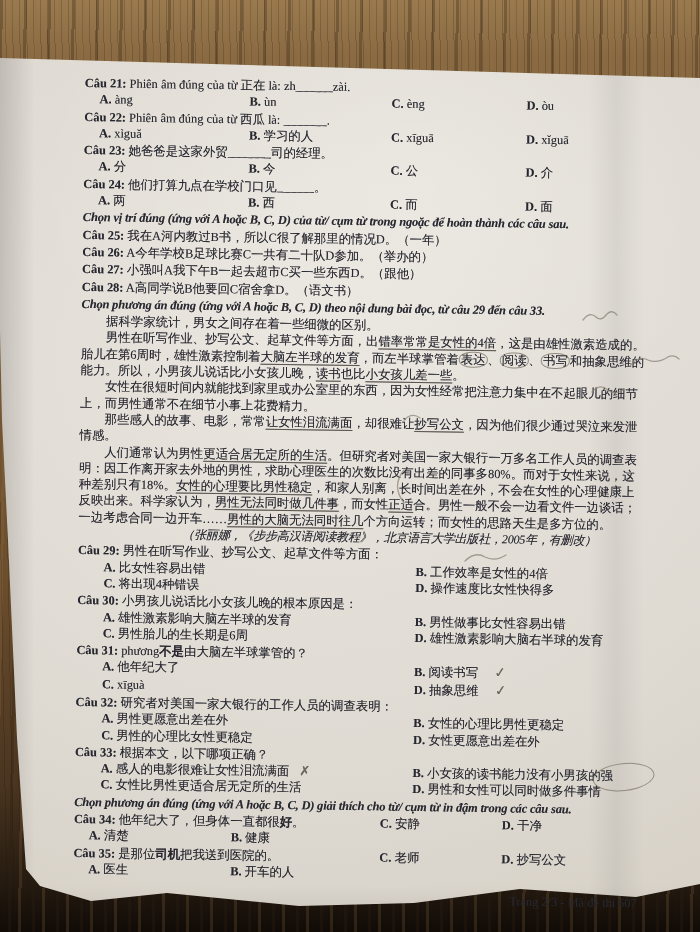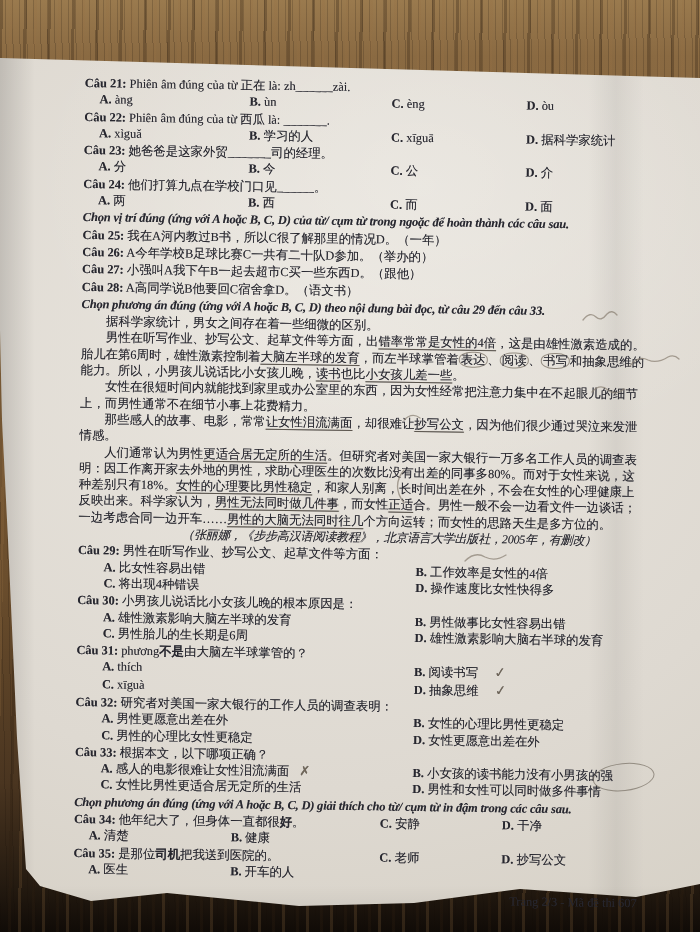--- a/index.html
+++ b/index.html
@@ -63,21 +63,21 @@
         <span class="opt"><span class="b">D.</span> <span>òu</span></span>
       </div>
     </div>
 
     <div class="q">
       <div class="stem"><span class="ql">Câu 22:</span> <span>Phiên âm đúng của từ 西瓜 là: _______.</span></div>
       <div class="opts4">
         <span class="opt"><span class="b">A.</span> <span>xìguǎ</span></span>
         <span class="opt"><span class="b">B.</span> <span>学习的人</span></span>
         <span class="opt"><span class="b">C.</span> <span>xīguā</span></span>
-        <span class="opt"><span class="b">D.</span> <span>据科学家统计</span></span>
+        <span class="opt"><span class="b">D.</span> <span>xǐguā</span></span>
       </div>
     </div>
 
     <div class="q">
       <div class="stem"><span class="ql">Câu 23:</span> <span>她爸爸是这家外贸_______司的经理。</span></div>
       <div class="opts4">
         <span class="opt"><span class="b">A.</span> <span>分</span></span>
         <span class="opt"><span class="b">B.</span> <span>今</span></span>
         <span class="opt"><span class="b">C.</span> <span>公</span></span>
         <span class="opt"><span class="b">D.</span> <span>介</span></span>
@@ -128,21 +128,21 @@
         <span class="opt"><span class="b">A.</span> <span>雄性激素影响大脑左半球的发育</span></span>
         <span class="opt"><span class="b">B.</span> <span>男性做事比女性容易出错</span></span>
         <span class="opt"><span class="b">C.</span> <span>男性胎儿的生长期是6周</span></span>
         <span class="opt"><span class="b">D.</span> <span>雄性激素影响大脑右半球的发育</span></span>
       </div>
     </div>
 
     <div class="q">
       <div class="stem"><span class="ql">Câu 31:</span> <span>phương</span><span class="b">不是</span><span>由大脑左半球掌管的？</span></div>
       <div class="opts2">
-        <span class="opt"><span class="b">A.</span> <span>thích</span></span>
+        <span class="opt"><span class="b">A.</span> <span>他年纪大了</span></span>
         <span class="opt"><span class="b">B.</span> <span>阅读书写</span><span class="check">✓</span></span>
         <span class="opt"><span class="b">C.</span> <span>xīguà</span></span>
         <span class="opt"><span class="b">D.</span> <span>抽象思维</span><span class="check">✓</span></span>
       </div>
     </div>
 
     <div class="q">
       <div class="stem"><span class="ql">Câu 32:</span> <span>研究者对美国一家大银行的工作人员的调查表明：</span></div>
       <div class="opts2">
         <span class="opt"><span class="b">A.</span> <span>男性更愿意出差在外</span></span>

